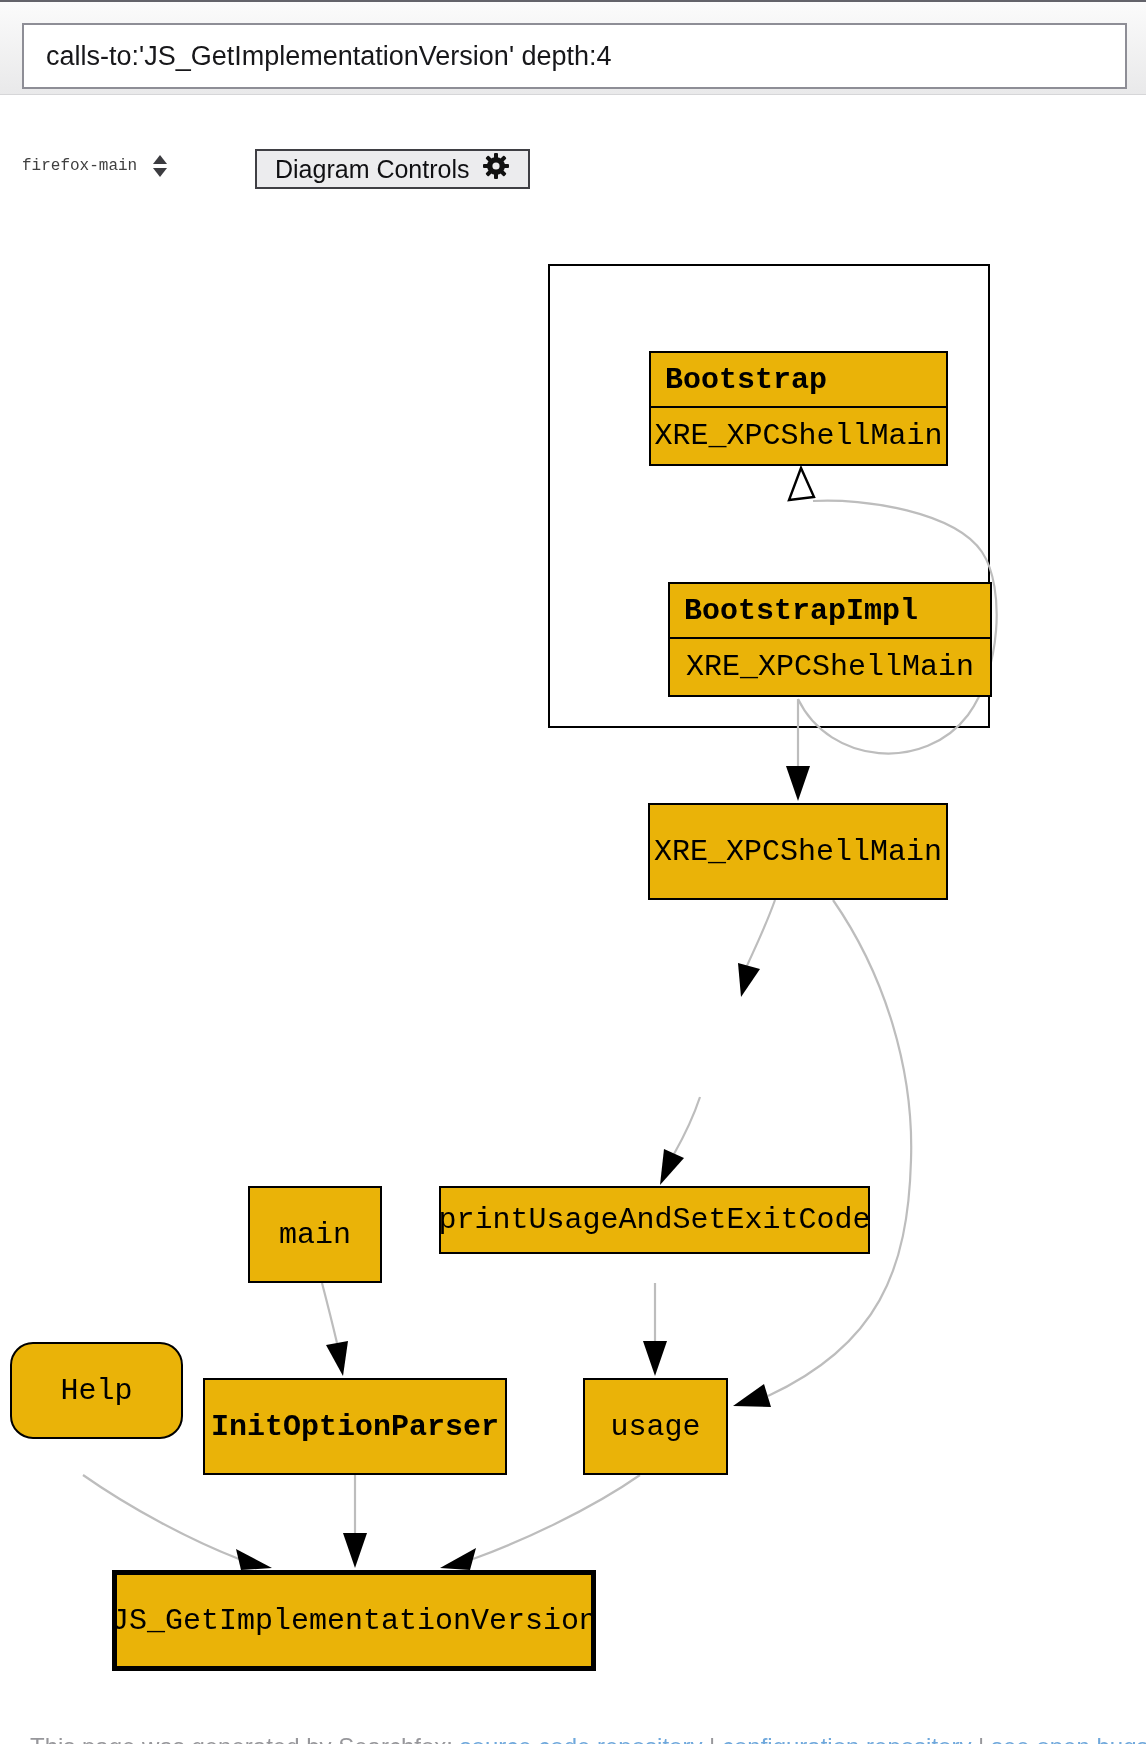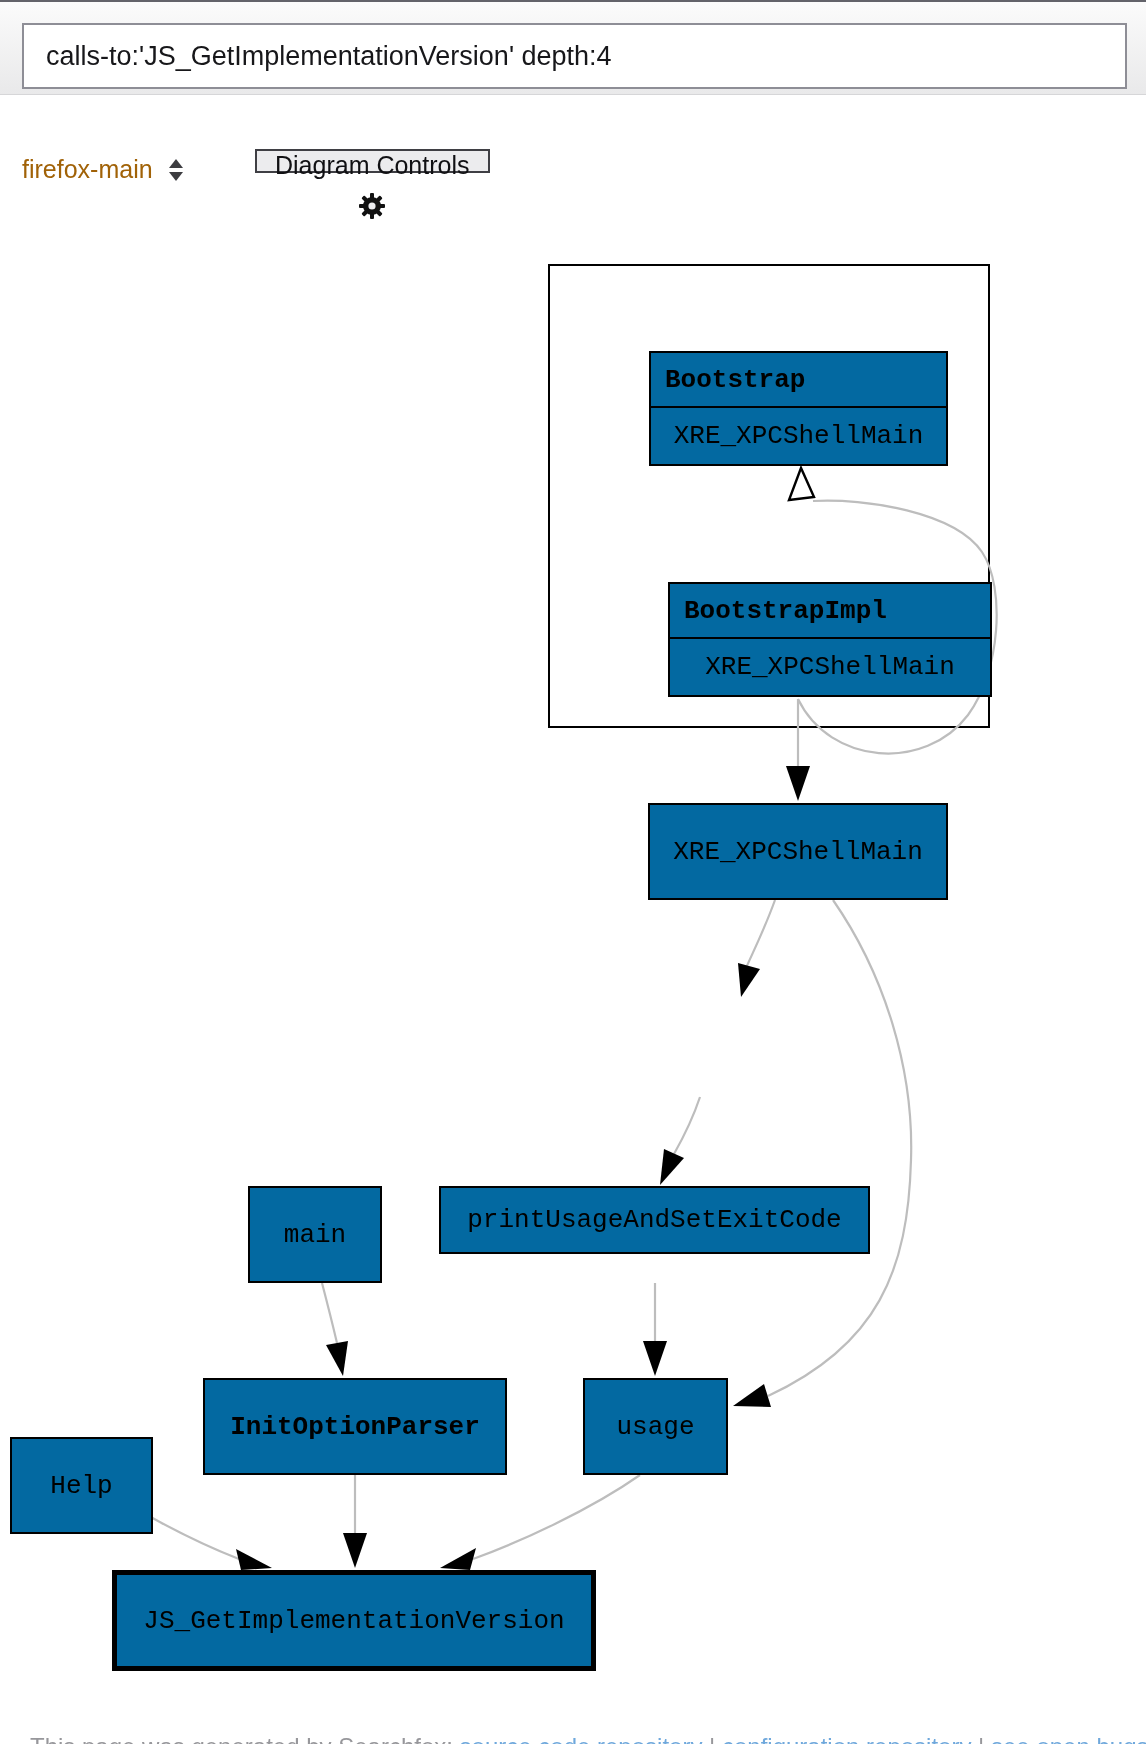--- a/index.html
+++ b/index.html
@@ -19,64 +19,63 @@
     font-family:"Liberation Sans", sans-serif; font-size:27px; color:#17171a;
     padding:0 22px; outline:none;
   }
 
   
   .toolbar { position:absolute; left:0; top:103px; width:1146px; height:100px; background:#fff; }
   .tree-select {
     position:absolute; left:22px; top:52px; display:flex; align-items:center; gap:16px;
     cursor:pointer;
   }
-  .tree-select .label { color:#a16207; font-size:25px; }
+  .tree-select .label { color:#404040; font-size:16px;font-family:Liberation Mono, monospace; }
   .sort-arrows { display:flex; flex-direction:column; gap:4px; }
   .sort-arrows .up    { width:0; height:0; border-left:7px solid transparent;
                         border-right:7px solid transparent; border-bottom:9px solid #3c3c40; }
   .sort-arrows .down  { width:0; height:0; border-left:7px solid transparent;
                         border-right:7px solid transparent; border-top:9px solid #3c3c40; }
   .controls-btn {
-    position:absolute; left:255px; top:46px; height:24px;
+    position:absolute; left:255px; top:46px; height:40px;
     display:flex; align-items:center; gap:12px; padding:0 18px;
     background:#ececee; border:2px solid #3f3f44; font-size:25px; color:#101013;
     cursor:pointer;
-    flex-direction:column;
   }
   .gear { display:inline-block; }
 
   
   .stage { position:absolute; left:0; top:0; width:1146px; height:1744px; }
   svg.edges { position:absolute; left:0; top:0; z-index:2; }
 
   .cluster {
     position:absolute; left:548px; top:264px; width:442px; height:464px;
     border:2px solid #000; z-index:1;
   }
   .cluster-label {
     position:absolute; left:548px; top:281px; width:442px; text-align:center;
     font-family:"Liberation Mono", monospace; font-size:28px; color:#000; z-index:1;
   }
 
   .node, .tbl {
-    position:absolute; background:#0369a1; border:2px solid #000; z-index:3;
-    font-family:"Liberation Mono", monospace; font-size:26px; color:#000;
+    position:absolute; background:#eab308; border:2px solid #000; z-index:3;
+    font-family:"Liberation Mono", monospace; font-size:30px; color:#000;
   }
   .node { display:flex; align-items:center; justify-content:center; }
   .tbl .hdr { height:55px; display:flex; align-items:center; padding-left:14px;
               font-weight:bold; border-bottom:2px solid #000; }
   .tbl .row { height:56px; display:flex; align-items:center; justify-content:center; }
 
   .n-bootstrap      { left:649px; top:351px; width:299px; }
   .n-bootstrapimpl  { left:668px; top:582px; width:324px; }
   .n-xre            { left:648px; top:803px; width:300px; height:97px; }
   .n-processargs    { left:602px; top:1000px; width:220px; height:97px; }
   .n-main           { left:248px; top:1186px; width:134px; height:97px; }
   .n-printusage     { left:439px; top:1186px; width:431px; height:68px; }
-  .n-help           { left:10px;  top:1437px; width:143px; height:97px; }
+  .n-help           { left:10px;  top:1342px; width:173px; height:97px;border-radius:23px; }
   .n-initopt        { left:203px; top:1378px; width:304px; height:97px;font-weight:bold; }
   .n-usage          { left:583px; top:1378px; width:145px; height:97px; }
   .n-js             { left:112px; top:1570px; width:484px; height:101px; border-width:5px; }
 
   
   .footer {
     position:absolute; left:30px; top:1733px; white-space:nowrap;
     font-size:24px; color:#97979b; z-index:4;
   }
   .footer a { color:#6fa8dc; text-decoration:none; }

